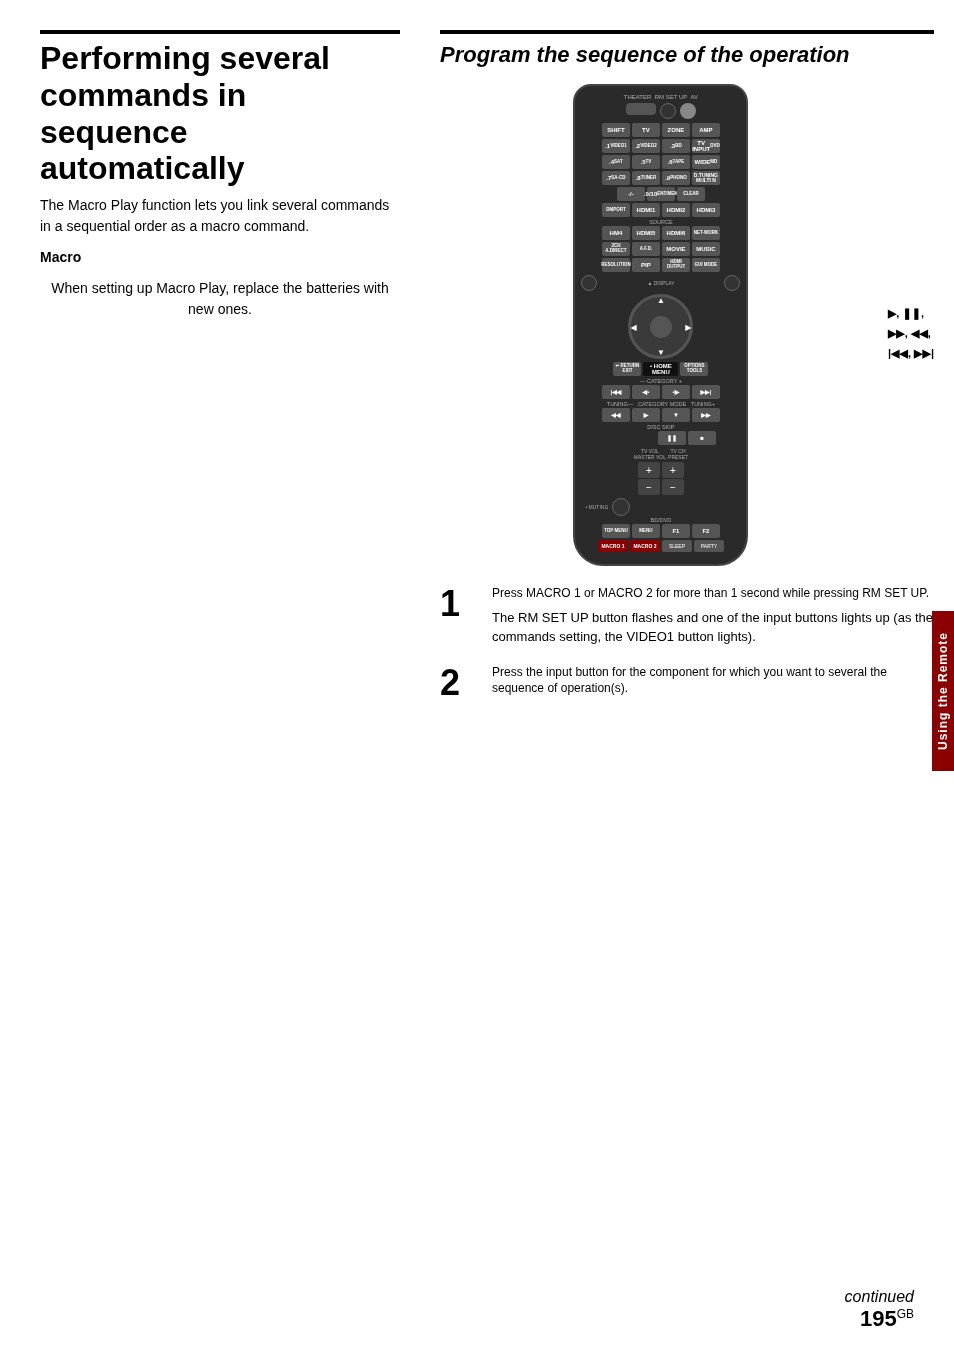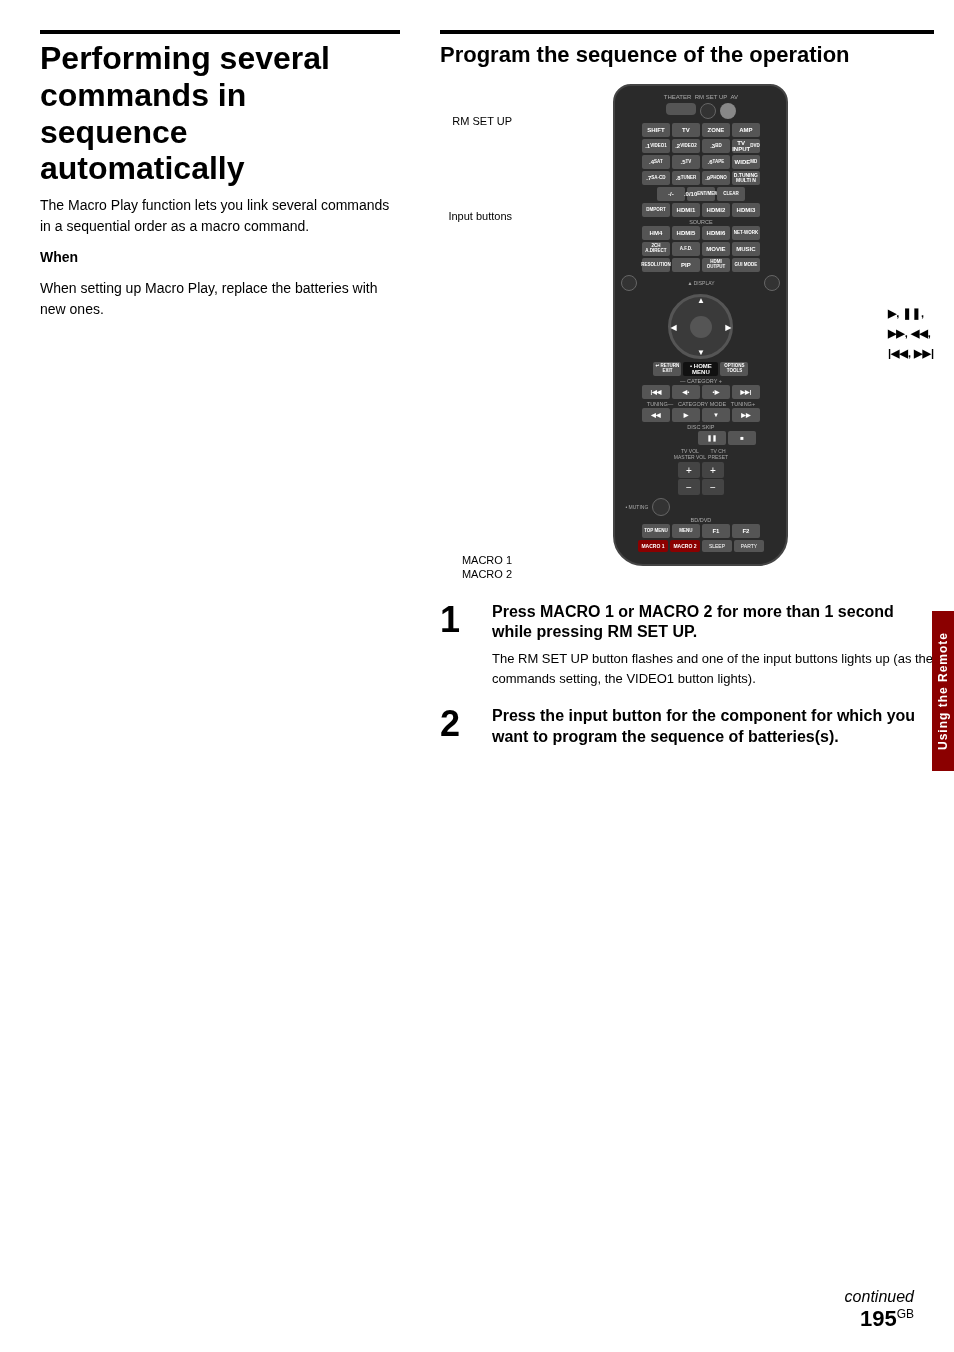--- a/index.html
+++ b/index.html
@@ -42,35 +42,37 @@
       margin-bottom: 10px;
     }
     .note-title {
       font-weight: 700;
       font-size: 14px;
       margin-bottom: 4px;
     }
     .note-text {
       font-size: 13px;
       line-height: 1.5;
+      text-align: center;
     }
 
     
     .right-col {
       flex: 1;
       padding: 0 20px 0 10px;
       position: relative;
     }
     .right-col h3 {
       font-size: 22px;
       font-weight: 900;
       line-height: 1.2;
       border-top: 4px solid #000;
       padding-top: 8px;
       margin-bottom: 16px;
+      font-style: italic;
     }
 
     
     .remote-area {
       position: relative;
       display: flex;
       align-items: flex-start;
       margin-bottom: 20px;
     }
     .remote-labels-left {
@@ -126,22 +128,22 @@
     }
     .step-num {
       font-size: 36px;
       font-weight: 900;
       min-width: 40px;
       line-height: 1;
       margin-right: 12px;
       flex-shrink: 0;
     }
     .step-content h4 {
-      font-size: 16px;
-      font-weight: 700;
+      font-size: 12px;
+      font-weight: 400;
       line-height: 1.3;
       margin-bottom: 6px;
     }
     .step-content p {
       font-size: 13px;
       line-height: 1.5;
     }
 
     
     .side-tab {
@@ -261,37 +263,29 @@
     }
   </style>
 </head>
 <body>
 
 <div class="page">
 
   <div class="left-col">
     <h1>Performing several commands in sequence automatically</h1>
     <p>The Macro Play function lets you link several commands in a sequential order as a macro command.</p>
-    <p class="note-title">When</p>
+    <p class="note-title">Macro</p>
     <p class="note-text">When setting up Macro Play, replace the batteries with new ones.</p>
   </div>
 
   <div class="right-col">
     <h3>Program the sequence of the operation</h3>
 
     <div class="remote-area">
 
-      <div class="remote-labels-left">
-        <div class="remote-label rm-set-label">RM SET UP</div>
-        <div class="remote-label input-label">Input buttons</div>
-        <div class="remote-label macro-label">
-          <span>MACRO 1</span><br>
-          <span>MACRO 2</span>
-        </div>
-      </div>
 
       <div class="remote-svg-wrap">
         <div class="remote-body">
 
           <div style="text-align:center;color:#aaa;font-size:6px;margin-bottom:3px;">THEATER&nbsp;&nbsp;RM SET UP&nbsp;&nbsp;AV</div>
           <div style="display:flex;justify-content:center;gap:4px;margin-bottom:4px;">
             <div style="width:30px;height:12px;background:#555;border-radius:4px;"></div>
             <div style="width:16px;height:16px;border-radius:50%;background:#333;border:1px solid #666;"></div>
             <div style="width:16px;height:16px;border-radius:50%;background:#888;"></div>
           </div>
@@ -446,21 +440,21 @@
       <div class="step">
         <div class="step-num">1</div>
         <div class="step-content">
           <h4>Press MACRO 1 or MACRO 2 for more than 1 second while pressing RM SET UP.</h4>
           <p>The RM SET UP button flashes and one of the input buttons lights up (as the commands setting, the VIDEO1 button lights).</p>
         </div>
       </div>
       <div class="step">
         <div class="step-num">2</div>
         <div class="step-content">
-          <h4>Press the input button for the component for which you want to program the sequence of batteries(s).</h4>
+          <h4>Press the input button for the component for which you want to several the sequence of operation(s).</h4>
         </div>
       </div>
     </div>
 
     <div class="side-tab">Using the Remote</div>
   </div>
 </div>
 
 <div class="footer">
   <div class="continued">continued</div>

